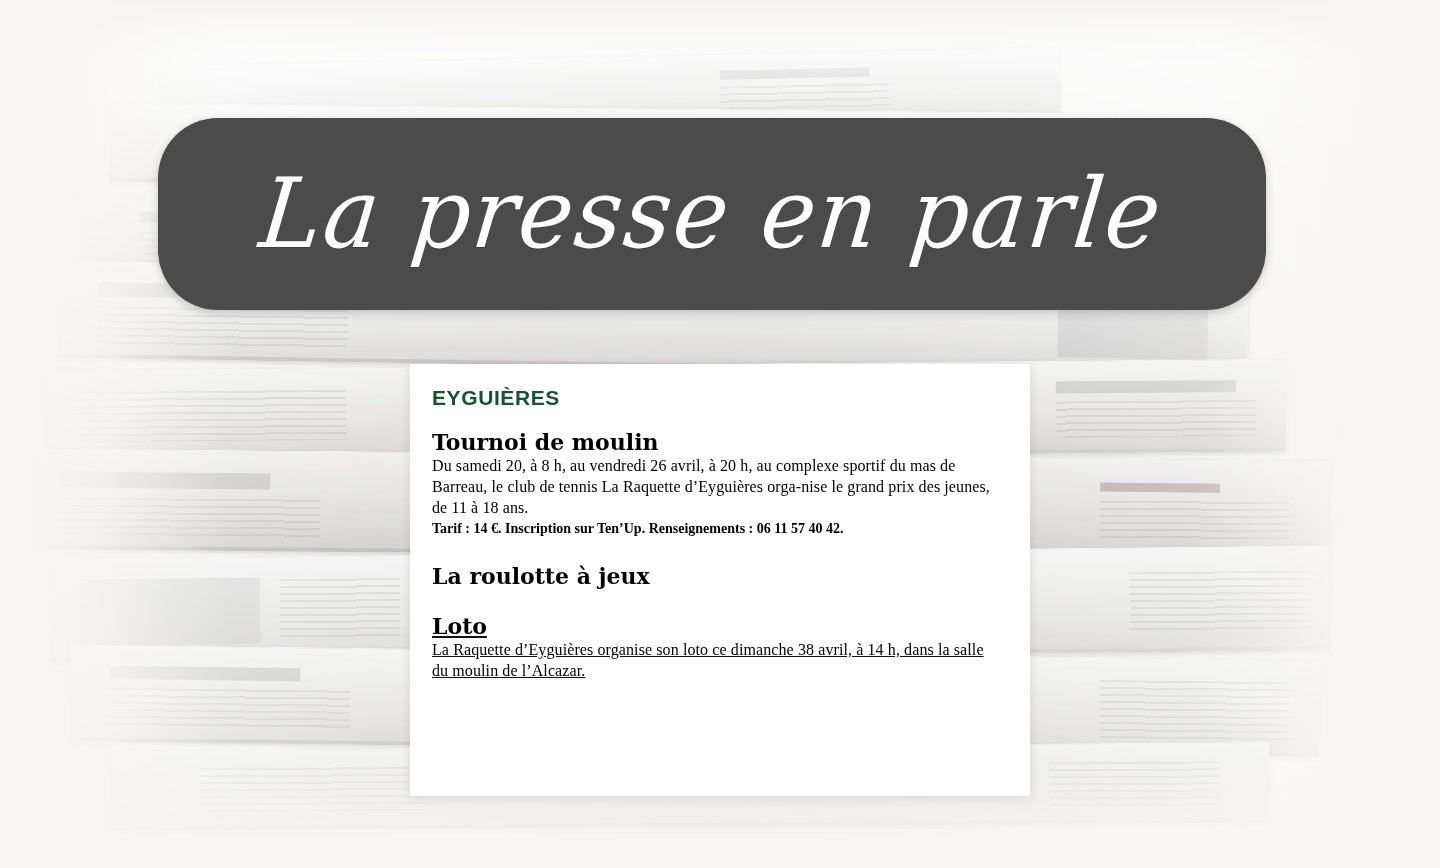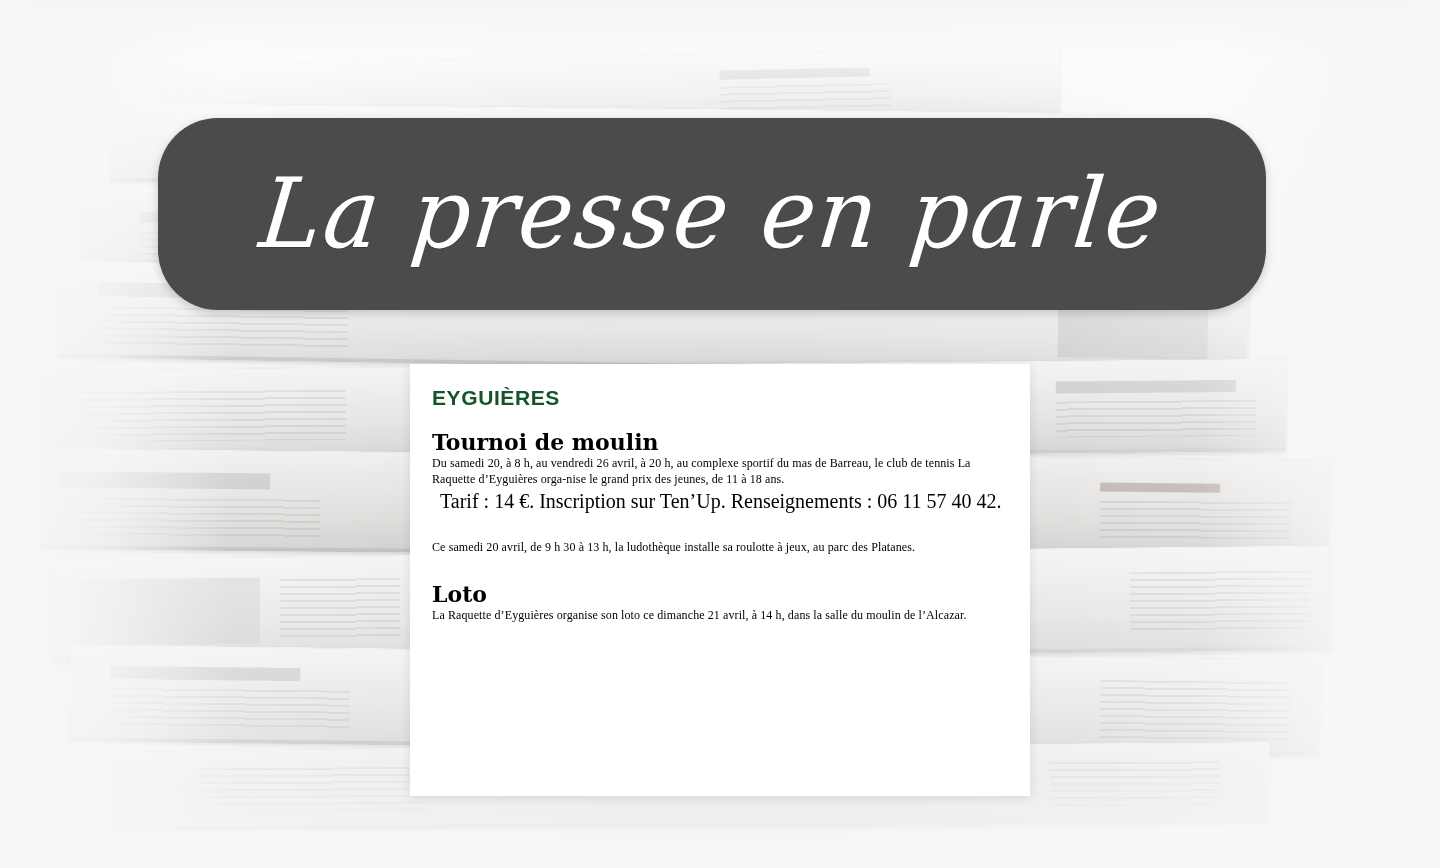--- a/index.html
+++ b/index.html
@@ -160,41 +160,41 @@
     color: #14532d;
     font-family: "Liberation Sans", sans-serif;
     font-weight: bold;
     font-size: 21px;
     letter-spacing: 0.6px;
     margin: 0 0 20px 0;
   }
   .article {
     margin-bottom: 16px;
   }
-  .article:last-child { margin-bottom: 0; }
+  .article:last-child { margin-bottom: 0; text-decoration: underline; }
   .art-title {
     font-family: "DejaVu Serif", "Liberation Serif", serif;
     font-weight: bold;
     font-size: 22px;
     line-height: 1.1;
     margin: 0 0 2px 0;
     color: #000;
   }
   .art-body {
-    font-size: 12px;
+    font-size: 16px;
     line-height: 1.30;
     margin: 0;
     color: #000;
     letter-spacing: 0.1px;
   }
   .art-note {
-    font-size: 20px;
+    font-size: 14px;
     line-height: 1.30;
-    margin: 1px 0 0 8px;
-    font-weight: normal;
+    margin: 1px 0 0 0;
+    font-weight: bold;
     color: #000;
     font-family: "Liberation Serif", serif;
   }
   .spacer-sm { height: 10px; }
 </style>
 </head>
 <body>
 
 <div class="page">
 
@@ -273,24 +273,24 @@
 
     <div class="article">
       <h2 class="art-title">Tournoi de moulin</h2>
       <p class="art-body">Du samedi 20, à 8 h, au vendredi 26 avril, à 20 h, au complexe sportif du mas de Barreau, le club de tennis La Raquette d’Eyguières orga-nise le grand prix des jeunes, de 11 à 18 ans.</p>
       <p class="art-note">Tarif : 14 €. Inscription sur Ten’Up. Renseignements : 06 11 57 40 42.</p>
     </div>
 
     <div class="spacer-sm"></div>
 
     <div class="article">
-      <p class="art-body">Ce samedi 20 avril, de 9 h 30 à 13 h, la ludothèque installe sa roulotte à jeux, au parc des Platanes.</p>
+      <h2 class="art-title">La roulotte à jeux</h2>
     </div>
 
     <div class="spacer-sm"></div>
 
     <div class="article">
       <h2 class="art-title">Loto</h2>
-      <p class="art-body">La Raquette d’Eyguières organise son loto ce dimanche 21 avril, à 14 h, dans la salle du moulin de l’Alcazar.</p>
+      <p class="art-body">La Raquette d’Eyguières organise son loto ce dimanche 38 avril, à 14 h, dans la salle du moulin de l’Alcazar.</p>
     </div>
   </div>
 
 </div>
 
 </body></html>

